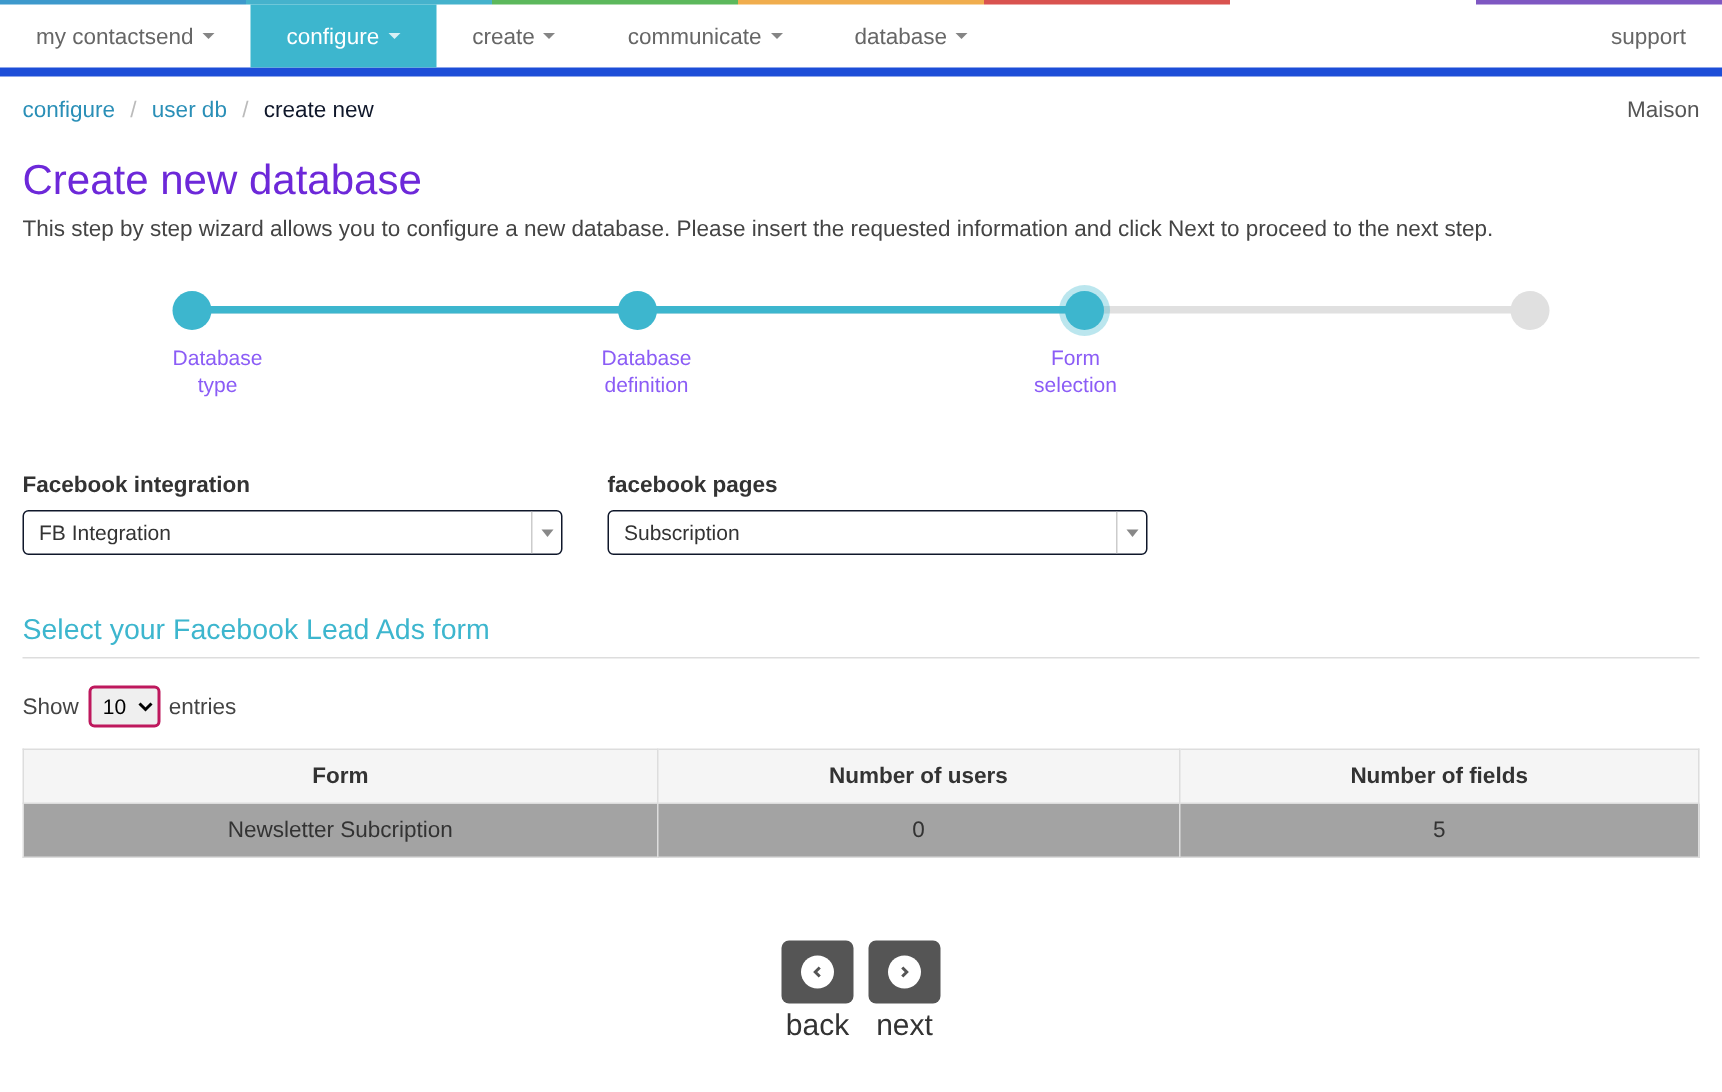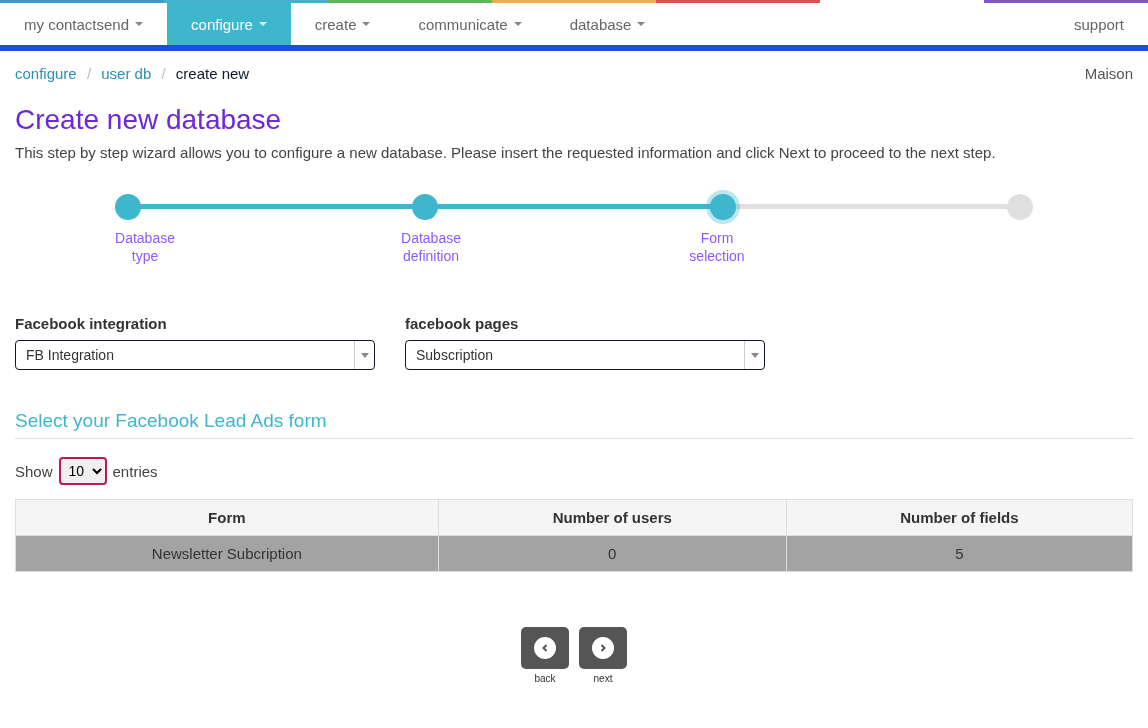--- a/index.html
+++ b/index.html
@@ -144,21 +144,21 @@
   .nav-buttons {
     display: flex; justify-content: center; gap: 10px;
     margin-top: 55px;
   }
   .nav-btn { text-align: center; cursor: pointer; }
   .nav-btn .sq {
     width: 48px; height: 42px; background: #555; border-radius: 5px;
     display: flex; align-items: center; justify-content: center;
     margin-bottom: 4px;
   }
-  .nav-btn .lbl { color: #333; font-size: 10px; }
+  .nav-btn .lbl { color: #333; font-size: 20px; }
   .chev {
     width: 22px; height: 22px; border-radius: 50%; background: #fff;
     display: flex; align-items: center; justify-content: center;
   }
   .chev svg { width: 12px; height: 12px; }
 </style>
 </head>
 <body>
 
 <div class="color-strip">

